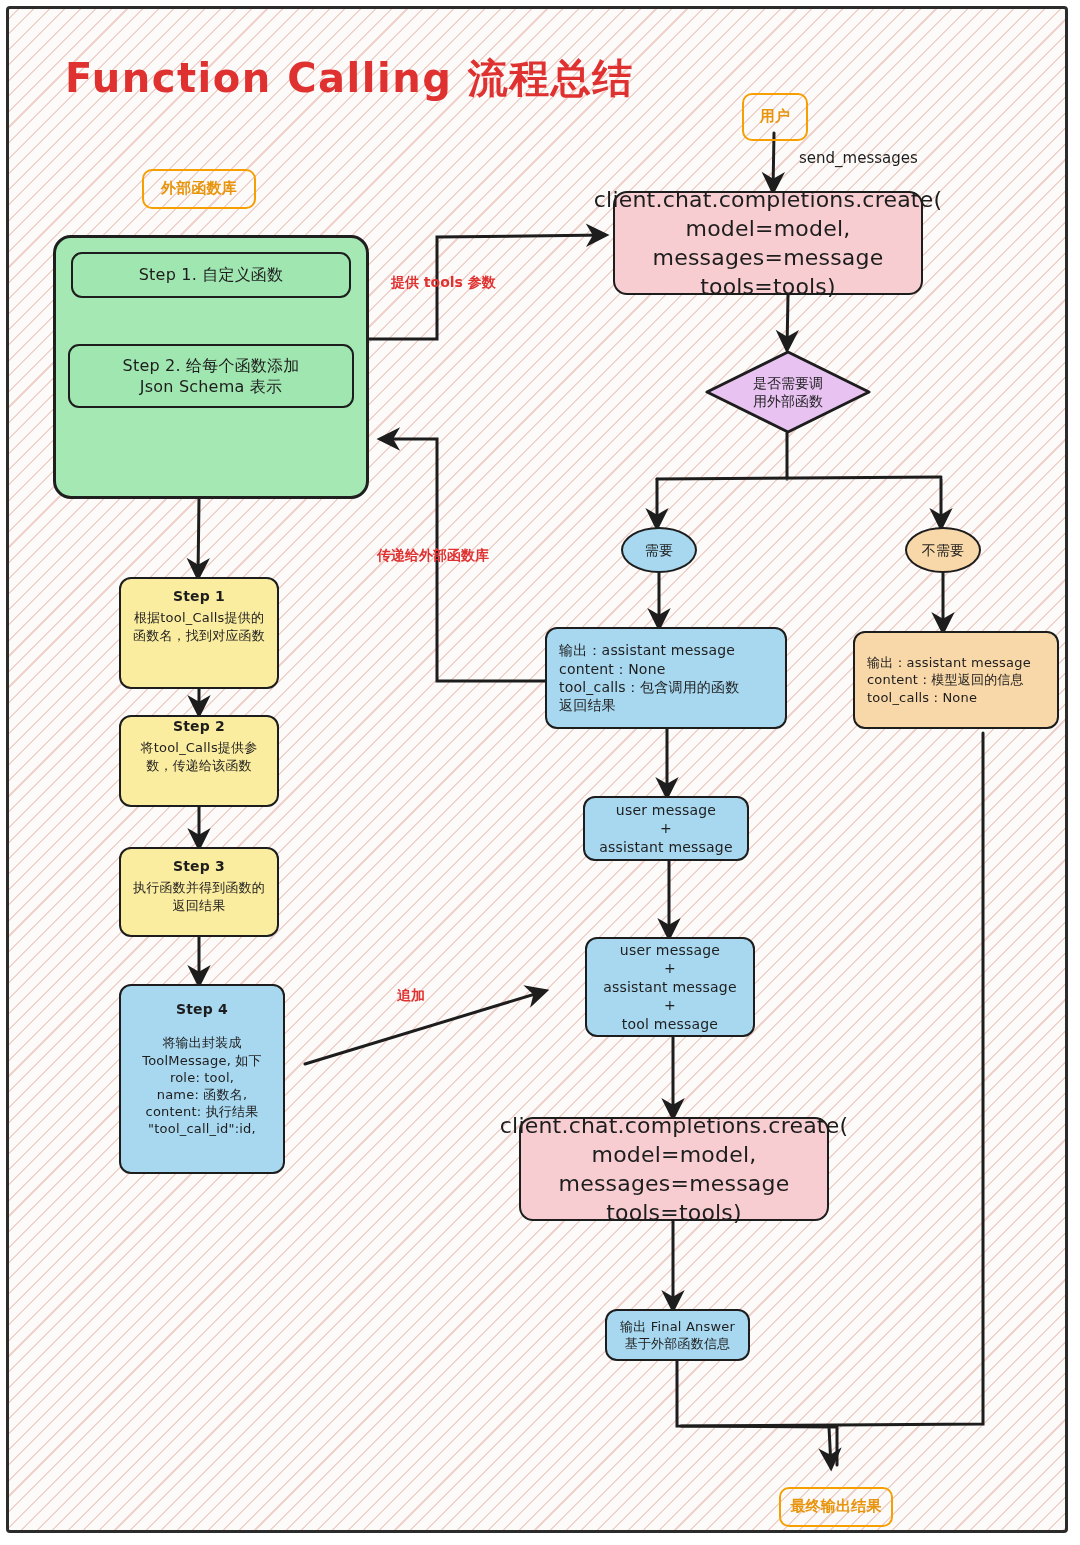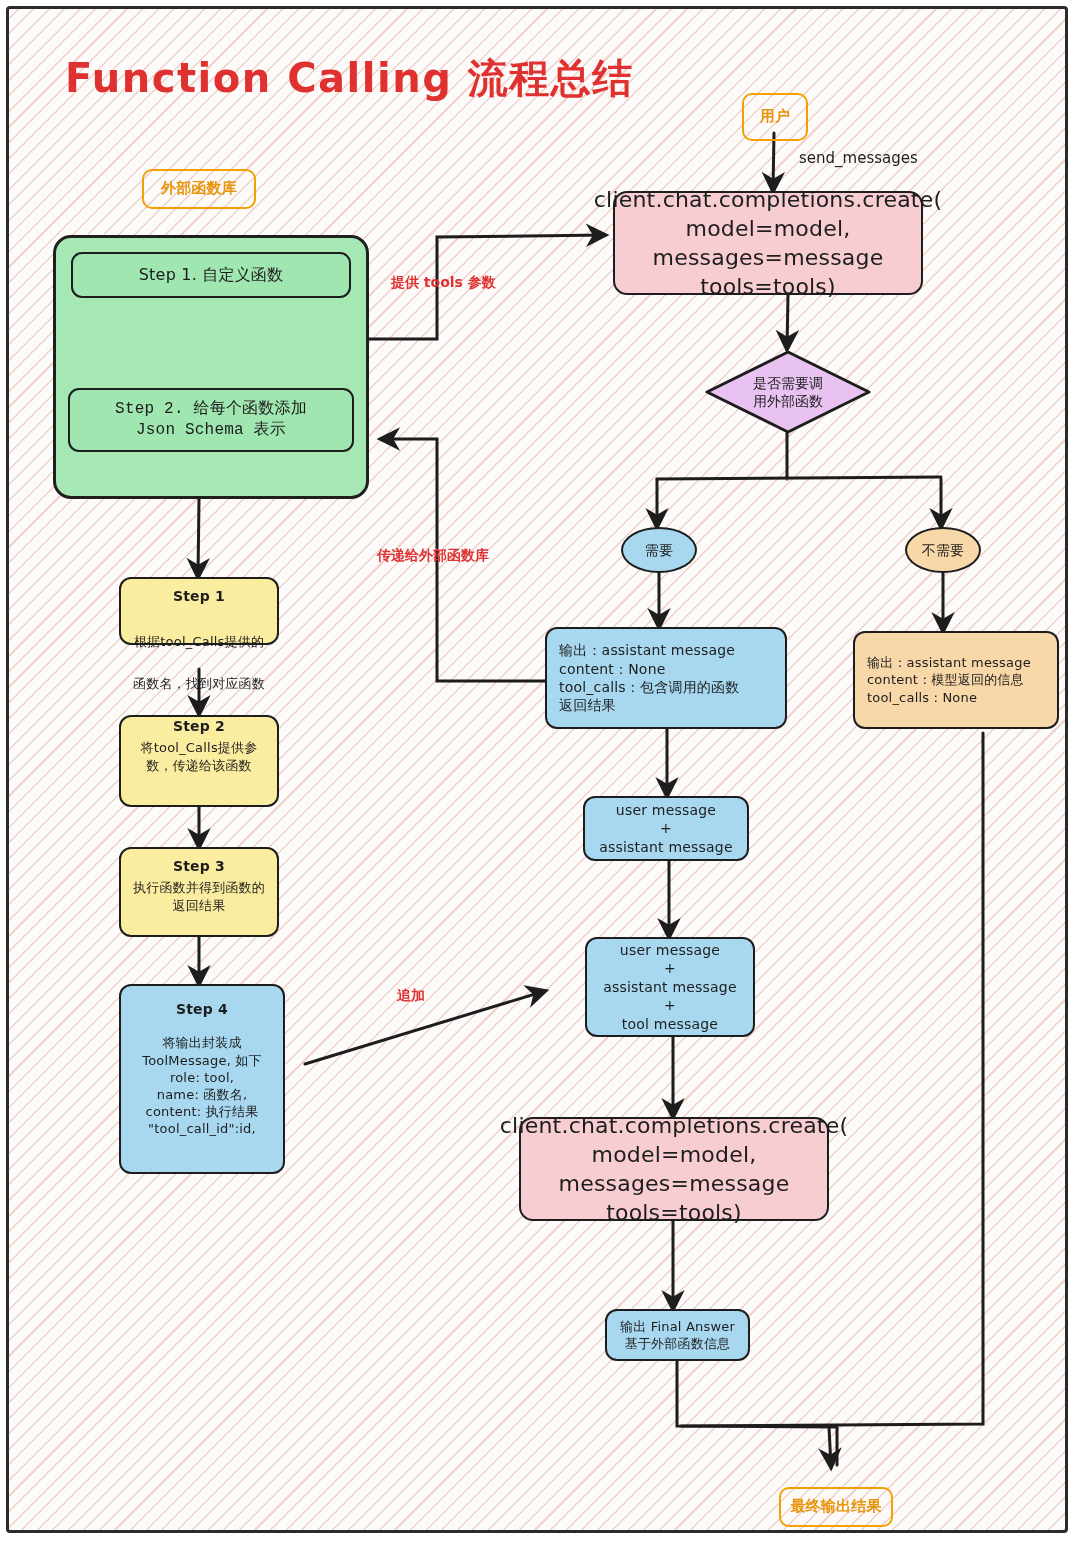--- a/index.html
+++ b/index.html
@@ -59,21 +59,20 @@
     border-radius: 10px;
     color: #e8950c;
     background: transparent;
     font-size: 15px;
     font-weight: 600;
   }
   .green-group {
     background: #a5e8b4;
     border: 3px solid #1f1f1f;
     border-radius: 18px;
-    gap: 44px;
   }
   .green-box {
     background: #9fe6b0;
     border: 2.5px solid #1d1d1d;
     border-radius: 11px;
     font-size: 16px;
   }
   .pink-box {
     background: #f7cdd1;
     border: 2.5px solid #1d1d1d;
@@ -192,21 +191,21 @@
     <div class="node tag" style="left:733px; top:84px; width:66px; height:48px;">用户</div>
 
     <div class="node tag" style="left:133px; top:160px; width:114px; height:40px;">外部函数库</div>
 
     <div class="node tag" style="left:770px; top:1478px; width:114px; height:40px;">最终输出结果</div>
 
     <div class="node green-group" style="left:44px; top:226px; width:316px; height:264px; justify-content:flex-start; padding-top:14px;">
       <div class="node green-box" style="position:relative; left:0; top:0; width:280px; height:46px;">
         <span>Step 1. 自定义函数</span>
       </div>
-      <div class="node green-box" style="position:relative; left:0; top:46px; width:286px; height:64px;font-family:Liberation Mono, monospace;">
+      <div class="node green-box" style="position:relative; left:0; top:46px; width:286px; height:64px;">
         <span>Step 2. 给每个函数添加</span>
         <span>Json Schema 表示</span>
       </div>
     </div>
 
     <div class="node pink-box" style="left:604px; top:182px; width:310px; height:104px;">
       <span>client.chat.completions.create(</span>
       <span>model=model,</span>
       <span>messages=message</span>
       <span>tools=tools)</span>
@@ -231,21 +230,21 @@
       <span class="body-left">tool_calls：包含调用的函数</span>
       <span class="body-left">返回结果</span>
     </div>
 
     <div class="node orange-box" style="left:844px; top:622px; width:206px; height:98px; align-items:flex-start; justify-content:center; padding:6px 0;">
       <span class="body-left lt">输出：assistant message</span>
       <span class="body-left lt">content：模型返回的信息</span>
       <span class="body-left lt">tool_calls：None</span>
     </div>
 
-    <div class="node yellow-box" style="left:110px; top:568px; width:160px; height:68px; justify-content:flex-start; padding-top:8px;gap:24px;">
+    <div class="node yellow-box" style="left:110px; top:568px; width:160px; height:112px; justify-content:flex-start; padding-top:8px;">
       <span class="step-head">Step 1</span>
       <span class="lt">根据tool_Calls提供的</span>
       <span class="lt">函数名，找到对应函数</span>
     </div>
 
     <div class="node yellow-box" style="left:110px; top:706px; width:160px; height:92px; justify-content:flex-start; ">
       <span class="step-head">Step 2</span>
       <span class="lt">将tool_Calls提供参</span>
       <span class="lt">数，传递给该函数</span>
     </div>

